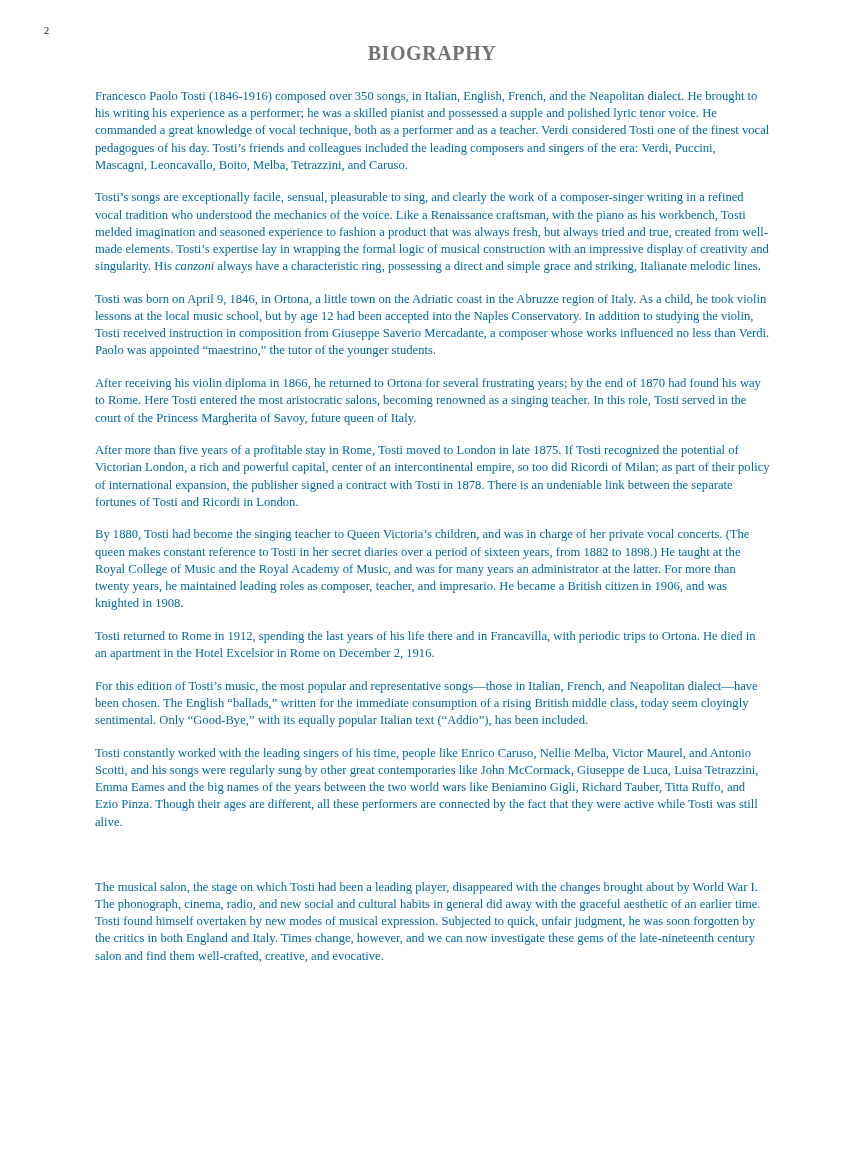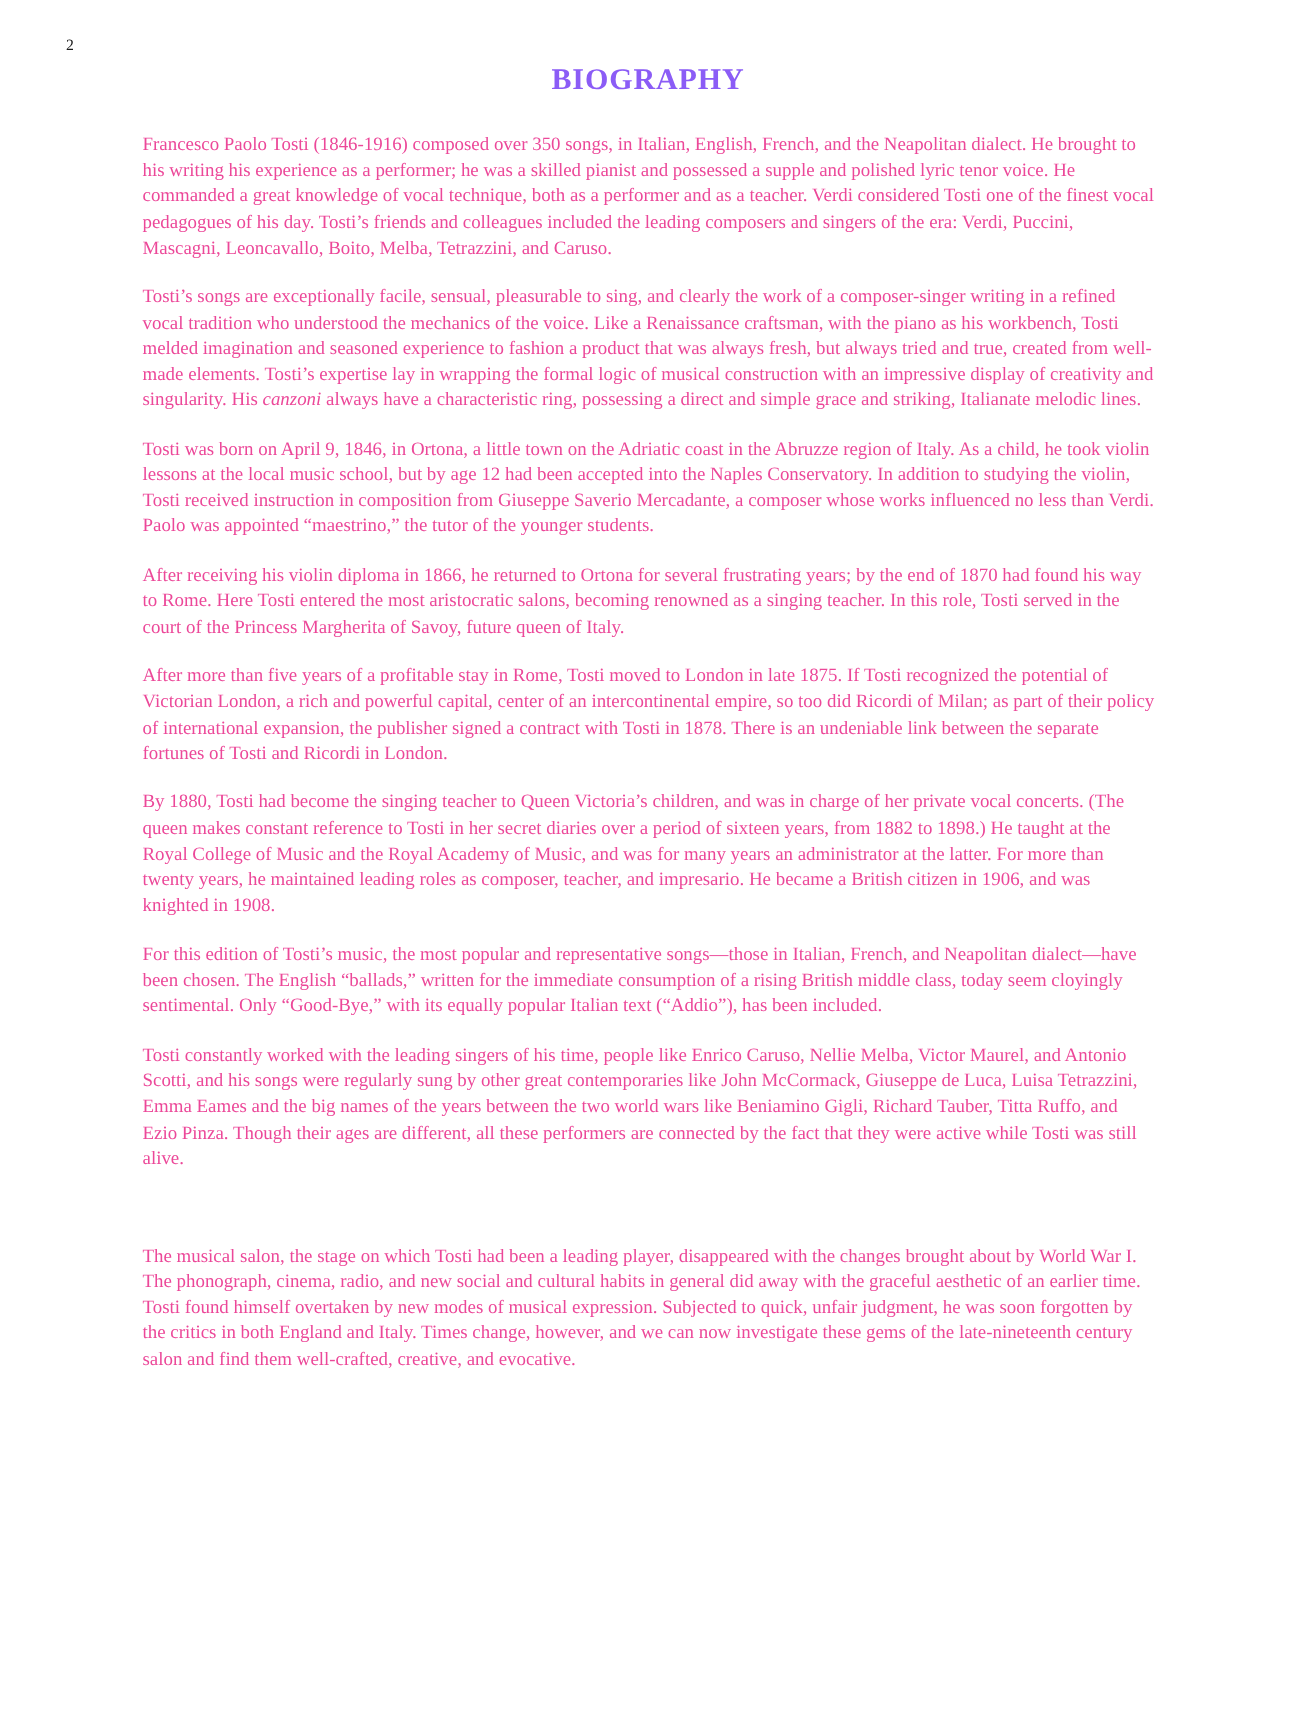--- a/index.html
+++ b/index.html
@@ -33,34 +33,34 @@
   .title {
     position: absolute;
     top: 42px;
     left: 0;
     width: 864px;
     text-align: center;
     font-size: 20px;
     font-weight: bold;
     letter-spacing: 0.6px;
     font-family: "Liberation Serif", serif;
-    color: #8b5cf6;
+    color: #737373;
   }
   .body-text {
     position: absolute;
     top: 88px;
     left: 95px;
     width: 675px;
   }
   .body-text p {
     margin: 0 0 15.5px 0;
     font-size: 12.6px;
     line-height: 1.365;
     text-align: left;
-    color: #ec4899;
+    color: #0369a1;
     font-family: "Liberation Serif", serif;
   }
   .body-text p:last-child {
     margin-bottom: 0;
     margin-top: 48px;
   }
   em {
     font-style: italic;
     margin-top: 19px;
   }
@@ -74,18 +74,19 @@
 
   <div class="title">BIOGRAPHY</div>
 
   <div class="body-text">
     <p>Francesco Paolo Tosti (1846-1916) composed over 350 songs, in Italian, English, French, and the Neapolitan dialect. He brought to his writing his experience as a performer; he was a skilled pianist and possessed a supple and polished lyric tenor voice. He commanded a great knowledge of vocal technique, both as a performer and as a teacher. Verdi considered Tosti one of the finest vocal pedagogues of his day. Tosti’s friends and colleagues included the leading composers and singers of the era: Verdi, Puccini, Mascagni, Leoncavallo, Boito, Melba, Tetrazzini, and Caruso.</p>
     <p>Tosti’s songs are exceptionally facile, sensual, pleasurable to sing, and clearly the work of a composer-singer writing in a refined vocal tradition who understood the mechanics of the voice. Like a Renaissance craftsman, with the piano as his workbench, Tosti melded imagination and seasoned experience to fashion a product that was always fresh, but always tried and true, created from well-made elements. Tosti’s expertise lay in wrapping the formal logic of musical construction with an impressive display of creativity and singularity. His <em>canzoni</em> always have a characteristic ring, possessing a direct and simple grace and striking, Italianate melodic lines.</p>
     <p>Tosti was born on April 9, 1846, in Ortona, a little town on the Adriatic coast in the Abruzze region of Italy. As a child, he took violin lessons at the local music school, but by age 12 had been accepted into the Naples Conservatory. In addition to studying the violin, Tosti received instruction in composition from Giuseppe Saverio Mercadante, a composer whose works influenced no less than Verdi. Paolo was appointed “maestrino,” the tutor of the younger students.</p>
     <p>After receiving his violin diploma in 1866, he returned to Ortona for several frustrating years; by the end of 1870 had found his way to Rome. Here Tosti entered the most aristocratic salons, becoming renowned as a singing teacher. In this role, Tosti served in the court of the Princess Margherita of Savoy, future queen of Italy.</p>
     <p>After more than five years of a profitable stay in Rome, Tosti moved to London in late 1875. If Tosti recognized the potential of Victorian London, a rich and powerful capital, center of an intercontinental empire, so too did Ricordi of Milan; as part of their policy of international expansion, the publisher signed a contract with Tosti in 1878. There is an undeniable link between the separate fortunes of Tosti and Ricordi in London.</p>
     <p>By 1880, Tosti had become the singing teacher to Queen Victoria’s children, and was in charge of her private vocal concerts. (The queen makes constant reference to Tosti in her secret diaries over a period of sixteen years, from 1882 to 1898.) He taught at the Royal College of Music and the Royal Academy of Music, and was for many years an administrator at the latter. For more than twenty years, he maintained leading roles as composer, teacher, and impresario. He became a British citizen in 1906, and was knighted in 1908.</p>
+    <p>Tosti returned to Rome in 1912, spending the last years of his life there and in Francavilla, with periodic trips to Ortona. He died in an apartment in the Hotel Excelsior in Rome on December 2, 1916.</p>
     <p>For this edition of Tosti’s music, the most popular and representative songs—those in Italian, French, and Neapolitan dialect—have been chosen. The English “ballads,” written for the immediate consumption of a rising British middle class, today seem cloyingly sentimental. Only “Good-Bye,” with its equally popular Italian text (“Addio”), has been included.</p>
     <p>Tosti constantly worked with the leading singers of his time, people like Enrico Caruso, Nellie Melba, Victor Maurel, and Antonio Scotti, and his songs were regularly sung by other great contemporaries like John McCormack, Giuseppe de Luca, Luisa Tetrazzini, Emma Eames and the big names of the years between the two world wars like Beniamino Gigli, Richard Tauber, Titta Ruffo, and Ezio Pinza. Though their ages are different, all these performers are connected by the fact that they were active while Tosti was still alive.</p>
     <p>The musical salon, the stage on which Tosti had been a leading player, disappeared with the changes brought about by World War I. The phonograph, cinema, radio, and new social and cultural habits in general did away with the graceful aesthetic of an earlier time. Tosti found himself overtaken by new modes of musical expression. Subjected to quick, unfair judgment, he was soon forgotten by the critics in both England and Italy. Times change, however, and we can now investigate these gems of the late-nineteenth century salon and find them well-crafted, creative, and evocative.</p>
   </div>
 
 </div>
 
 </body></html>

